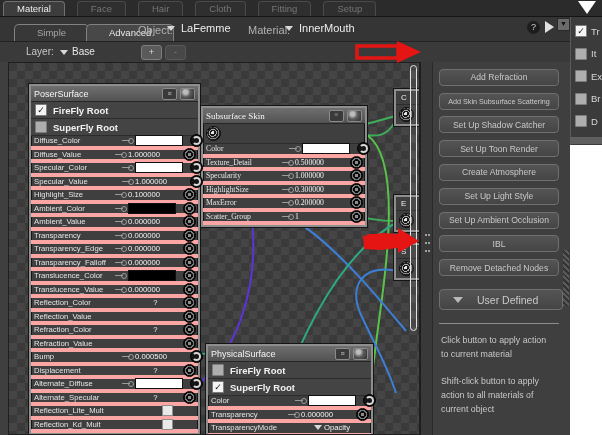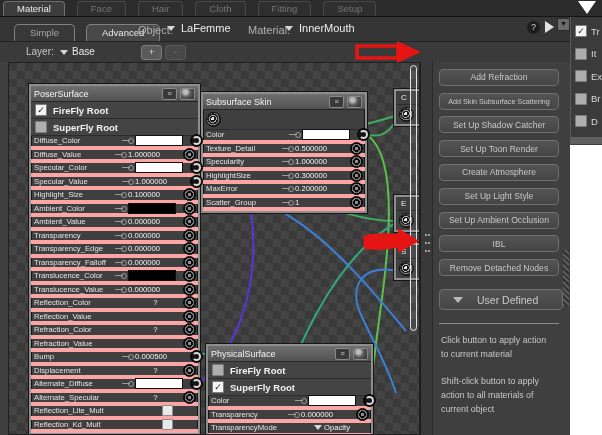--- a/index.html
+++ b/index.html
@@ -13,21 +13,21 @@
           border-bottom:1px solid #141414;display:flex;align-items:flex-end;gap:12px;
           padding-left:3px;box-sizing:border-box;z-index:6;}
   .tab{height:14px;line-height:14px;padding:0 13px;font-size:9.5px;color:#757575;
        background:#2f2f2f;border:1px solid #4a4a4a;border-bottom:none;
        border-radius:4px 4px 0 0;white-space:nowrap;text-align:right;}
   .tab.active{color:#ebebeb;background:#3d3d3d;border-color:#707070;}
 
   
   #matbar{position:absolute;left:0;top:17px;width:570px;height:25px;background:#353535;
           border-bottom:1px solid #222;box-sizing:border-box;z-index:5;}
-  .mtab{position:absolute;bottom:0;height:16px;line-height:16px;padding:0 15px;
+  .mtab{position:absolute;bottom:0;height:16px;line-height:16px;padding:0 22px;
         font-size:9.5px;color:#a6a6a6;background:#383838;border:1px solid #828282;
         border-bottom:none;border-radius:5px 5px 0 0;}
   #mtab-simple{left:14px;}
   #mtab-advanced{left:86px;color:#e9e9e9;background:#484848;}
   .sel-label{position:absolute;top:7px;font-size:11px;color:#b2b2b2;}
   .sel-value{position:absolute;top:5px;font-size:11px;color:#ededed;}
   .tri{position:absolute;top:9px;width:0;height:0;border-left:4px solid transparent;
        border-right:4px solid transparent;border-top:5px solid #d8d8d8;}
   #help-icon{position:absolute;left:527px;top:4px;width:13px;height:13px;border-radius:50%;
        background:#1d1d1d;color:#cfcfcf;font-size:9px;line-height:13px;text-align:center;}
@@ -48,21 +48,21 @@
 
   
   #graph{position:absolute;left:8px;top:62px;width:412px;height:373px;overflow:hidden;
          border:1px solid #1f1f1f;box-sizing:border-box;background:#3b3b3b;
          background-image:repeating-conic-gradient(#454545 0 25%, #3a3a3a 0 50%);
          background-size:16px 16px;}
   #wires{position:absolute;left:0;top:0;pointer-events:none;}
   .node{position:absolute;background:#3f3f3f;border:2px solid #8e8e8e;
         box-shadow:0 0 0 1px #151515, inset 0 0 0 1px #151515;}
   #node-posersurface{left:20px;top:21px;width:167px;}
-  #node-subsurface{left:192px;top:29px;width:162px;}
+  #node-subsurface{left:192px;top:43px;width:162px;font-family:Liberation Serif, serif;}
   #node-physicalsurface{left:197px;top:281px;width:163px;}
   .nheader{height:15px;background:linear-gradient(#6f6f6f,#525252);display:flex;
            align-items:center;padding:0 3px;border-bottom:1px solid #262626;}
   .ntitle{flex:1;font-size:9px;color:#f4f4f4;white-space:nowrap;}
   .hicon{width:13px;height:10px;margin-left:3px;background:#3a3a3a;border:1px solid #8a8a8a;
          border-radius:2px;color:#cccccc;font-size:7px;line-height:9px;text-align:center;overflow:hidden;}
   .hicon.sphere{background:radial-gradient(circle at 35% 30%,#bdbdbd 0 2px,#5c5c5c 5px,#2c2c2c);}
   .ncheckrow{height:16px;display:flex;align-items:center;gap:6px;padding:0 4px;
              border-bottom:1px solid #2c2c2c;background:#444444;}
   .cbx{width:10px;height:10px;background:#aeaeae;border:1px solid #7d7d7d;border-radius:1px;

